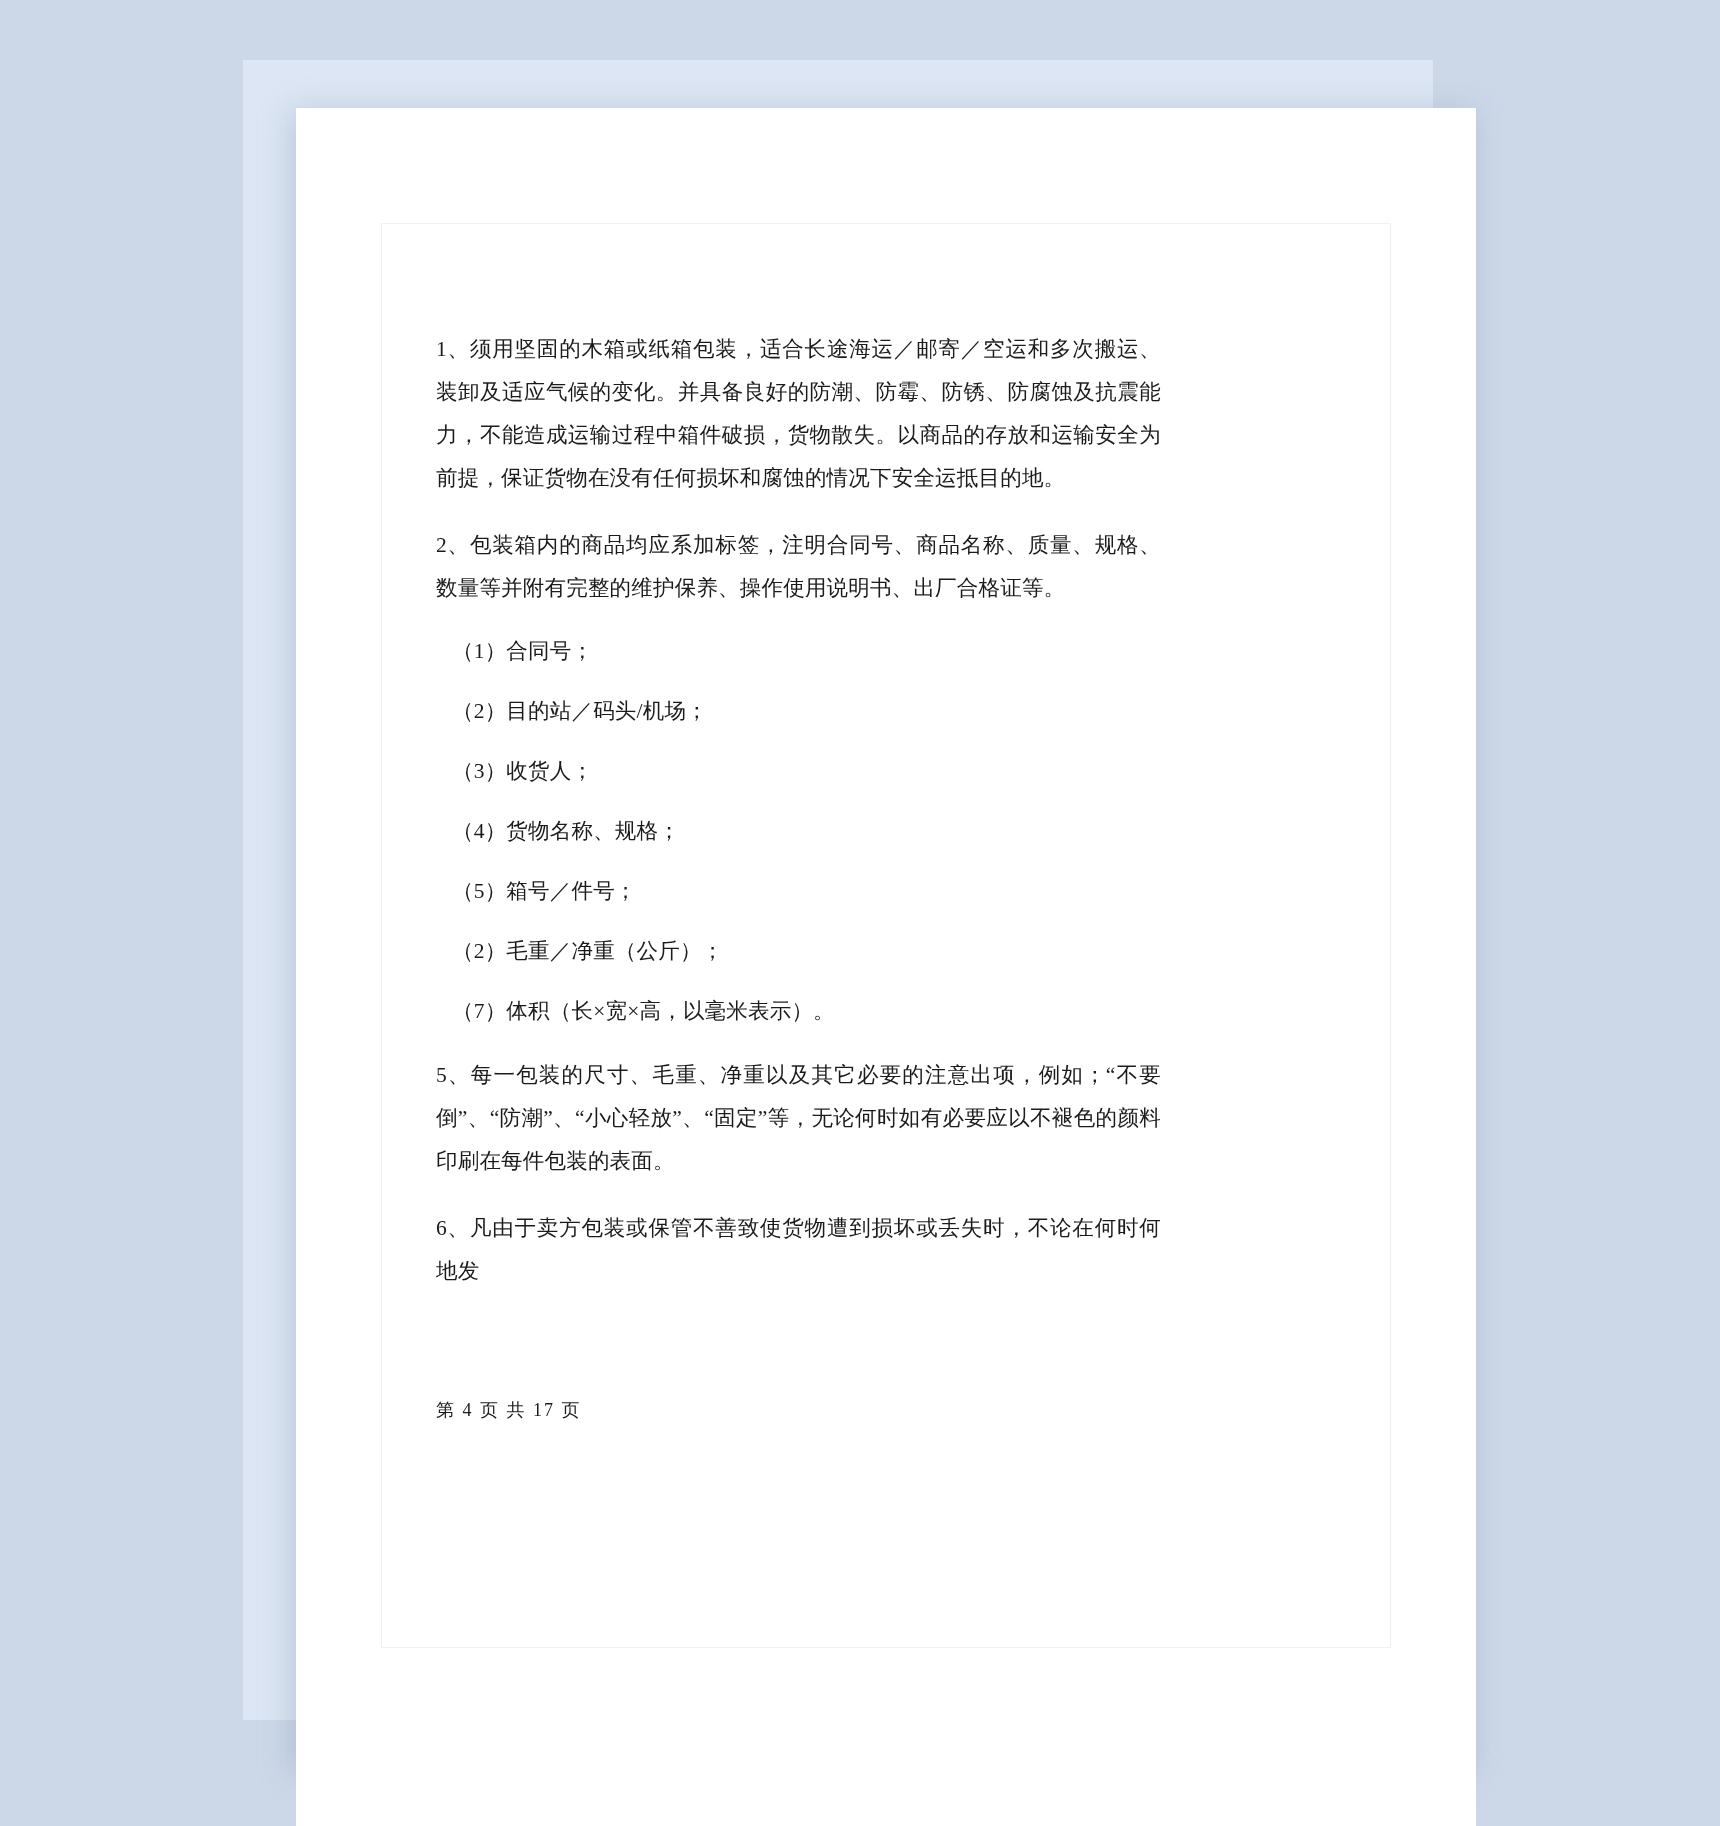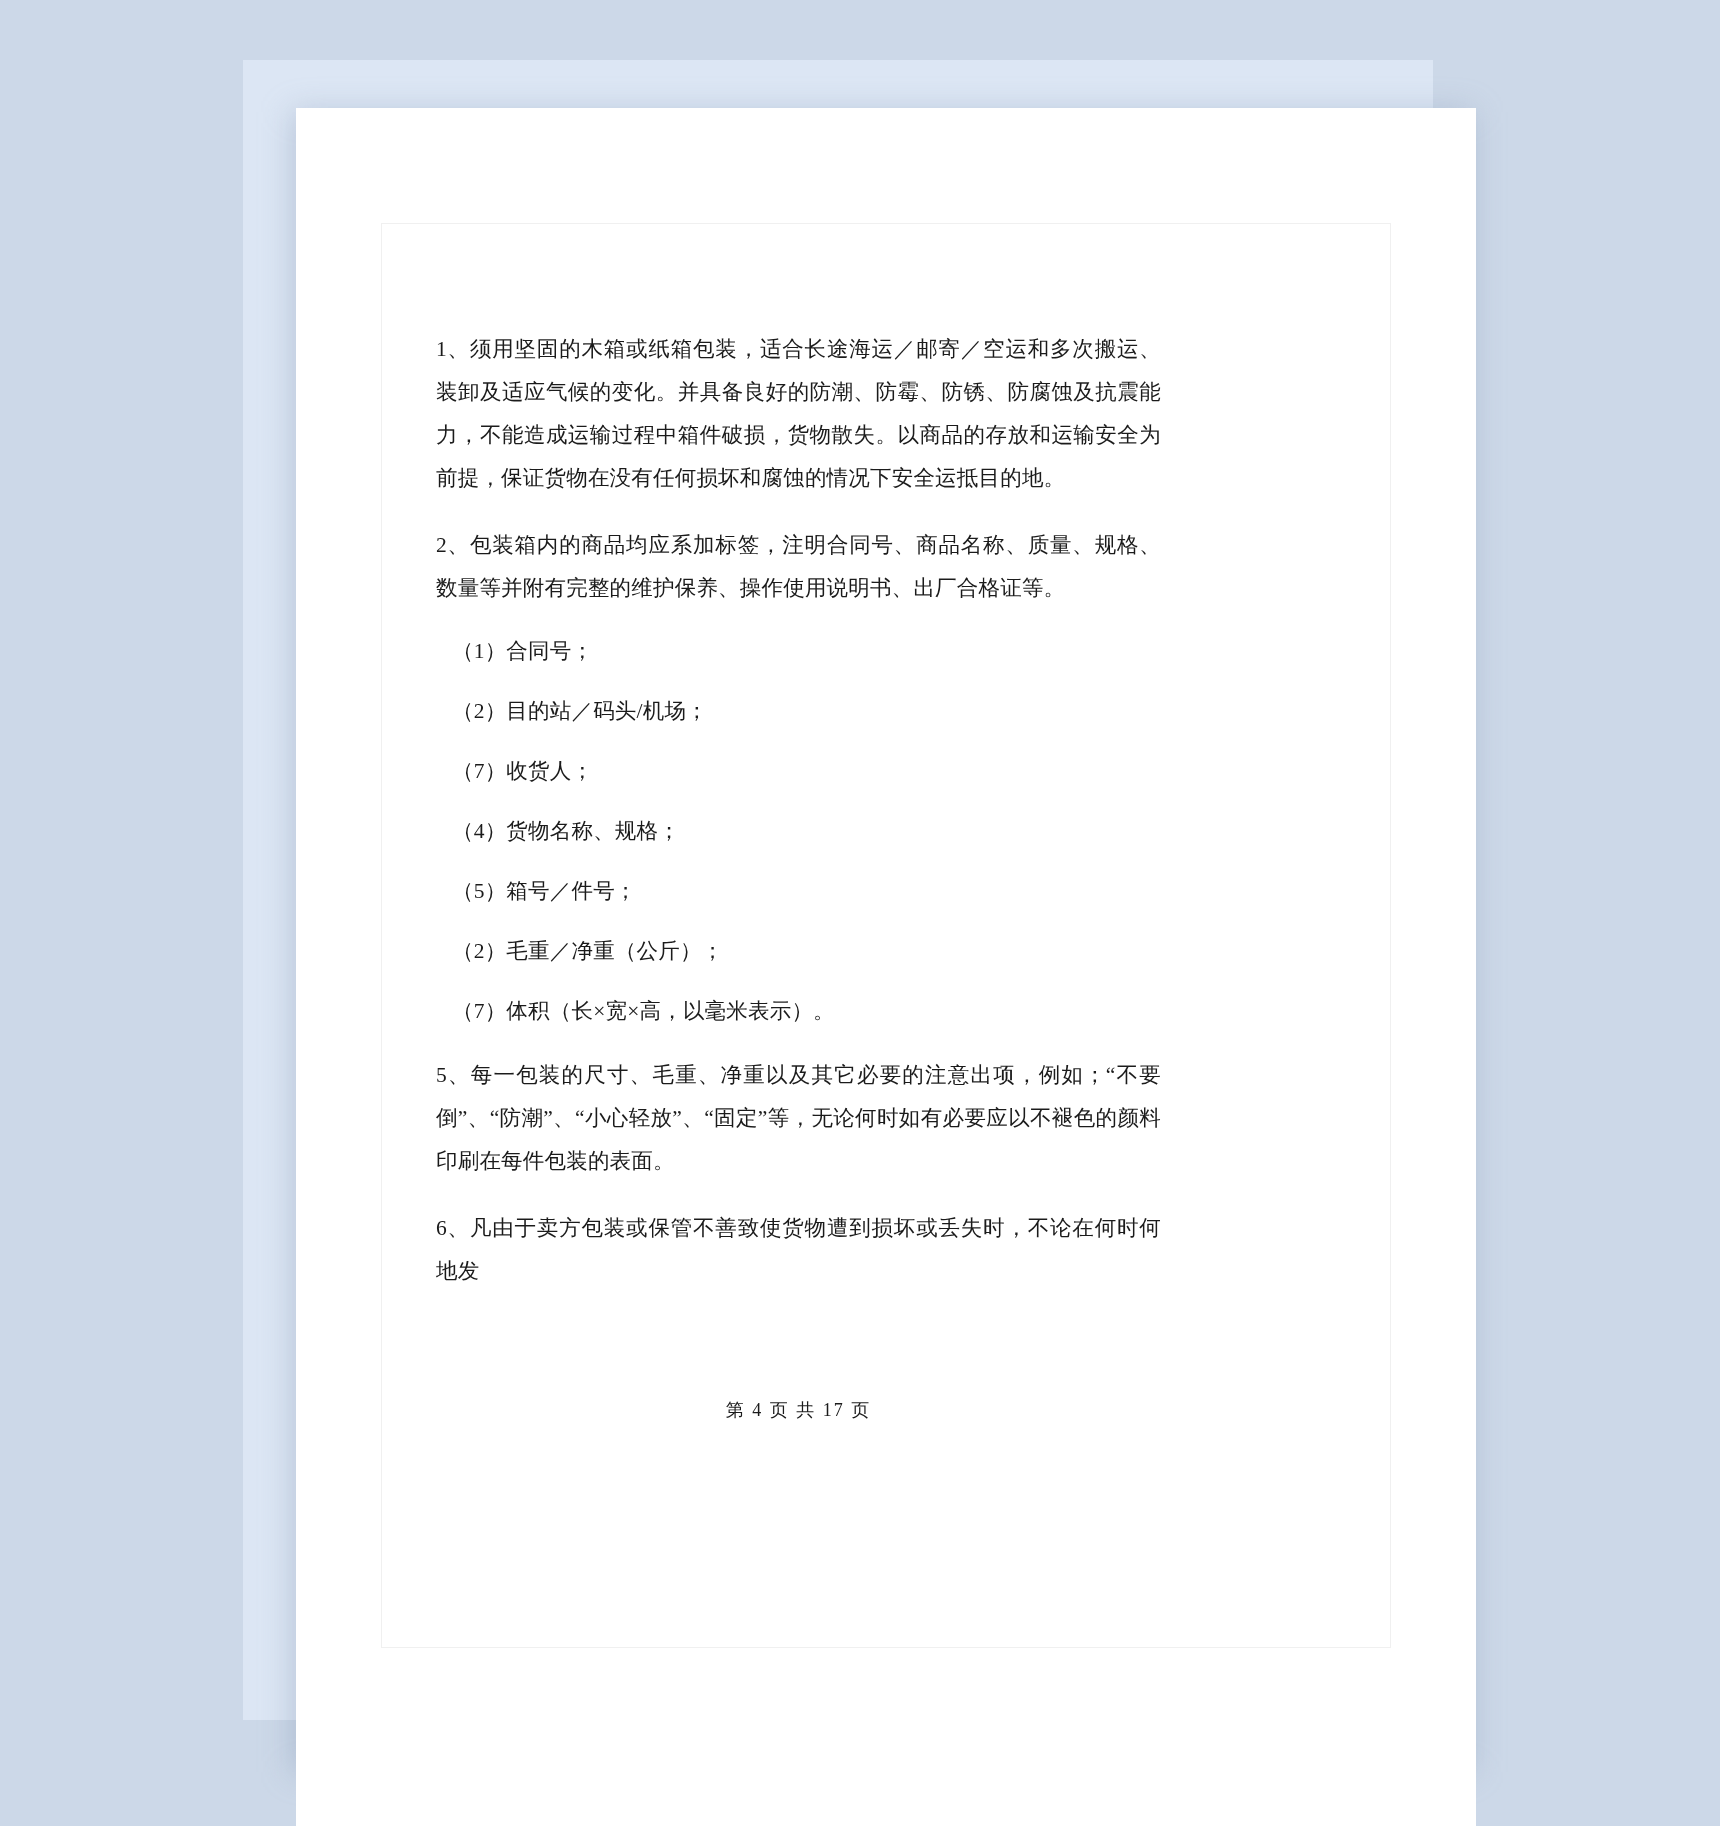--- a/index.html
+++ b/index.html
@@ -75,21 +75,21 @@
     font-size: 21.5px;
     line-height: 34px;
     color: #1b1b1b;
     letter-spacing: 0.2px;
   }
   .footer {
     position: absolute;
     left: 140px;
     top: 1290px;
     width: 725px;
-    text-align: center;
+    text-align: left;
     font-size: 18px;
     letter-spacing: 2px;
     color: #1b1b1b;
   }
 </style>
 </head>
 <body>
 
 <div class="stage">
 
@@ -98,21 +98,21 @@
 
   <div class="page">
     <div class="page-inner"></div>
 
     <div class="content">
       <p class="para">1、须用坚固的木箱或纸箱包装，适合长途海运／邮寄／空运和多次搬运、装卸及适应气候的变化。并具备良好的防潮、防霉、防锈、防腐蚀及抗震能力，不能造成运输过程中箱件破损，货物散失。以商品的存放和运输安全为前提，保证货物在没有任何损坏和腐蚀的情况下安全运抵目的地。</p>
       <p class="para">2、包装箱内的商品均应系加标签，注明合同号、商品名称、质量、规格、数量等并附有完整的维护保养、操作使用说明书、出厂合格证等。</p>
 
       <p class="item">（1）合同号；</p>
       <p class="item">（2）目的站／码头/机场；</p>
-      <p class="item">（7）收货人；</p>
+      <p class="item">（3）收货人；</p>
       <p class="item">（4）货物名称、规格；</p>
       <p class="item">（5）箱号／件号；</p>
       <p class="item">（2）毛重／净重（公斤）；</p>
       <p class="item">（7）体积（长×宽×高，以毫米表示）。</p>
 
       <p class="para">5、每一包装的尺寸、毛重、净重以及其它必要的注意出项，例如；“不要倒”、“防潮”、“小心轻放”、“固定”等，无论何时如有必要应以不褪色的颜料印刷在每件包装的表面。</p>
       <p class="para">6、凡由于卖方包装或保管不善致使货物遭到损坏或丢失时，不论在何时何地发</p>
     </div>
 
     <div class="footer">第 4 页 共 17 页</div>

